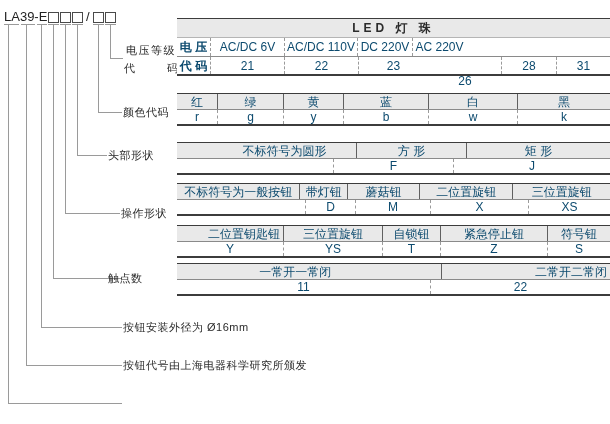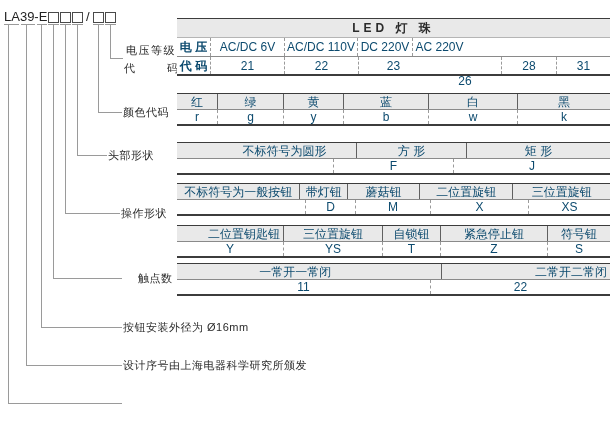--- a/index.html
+++ b/index.html
@@ -75,23 +75,23 @@
   <div class="lab" style="left:124px;top:44px;width:54px;letter-spacing:1.5px;text-align:center;">
     <div>电压等级</div>
     <div class="lab2">
       <span>代</span>
       <span>码</span>
     </div>
   </div>
   <div class="lab" style="left:123px;top:106px;">颜色代码</div>
   <div class="lab" style="left:108px;top:149px;">头部形状</div>
   <div class="lab" style="left:121px;top:207px;">操作形状</div>
-  <div class="lab" style="left:138px;top:272px;">触点数</div>
+  <div class="lab" style="left:108px;top:272px;">触点数</div>
   <div class="lab" style="left:123px;top:321px;">按钮安装外径为 Ø16mm</div>
-  <div class="lab" style="left:123px;top:359px;">设计序号由上海电器科学研究所颁发</div>
+  <div class="lab" style="left:123px;top:359px;">按钮代号由上海电器科学研究所颁发</div>
 
   <div class="tbl" style="left:177px;top:18px;width:433px;">
     <div class="band" style="height:18px;">LED 灯 珠</div>
     <div class="row" style="height:18px;">
       <div class="cell b" style="width:33px;">电 压</div>
       <div class="cell" style="width:74px;">AC/DC 6V</div>
       <div class="cell" style="width:73px;text-align:center;">AC/DC 110V</div>
       <div class="cell" style="width:55px;">DC 220V</div>
       <div class="cell" style="width:54px;">AC 220V</div>
     </div>

